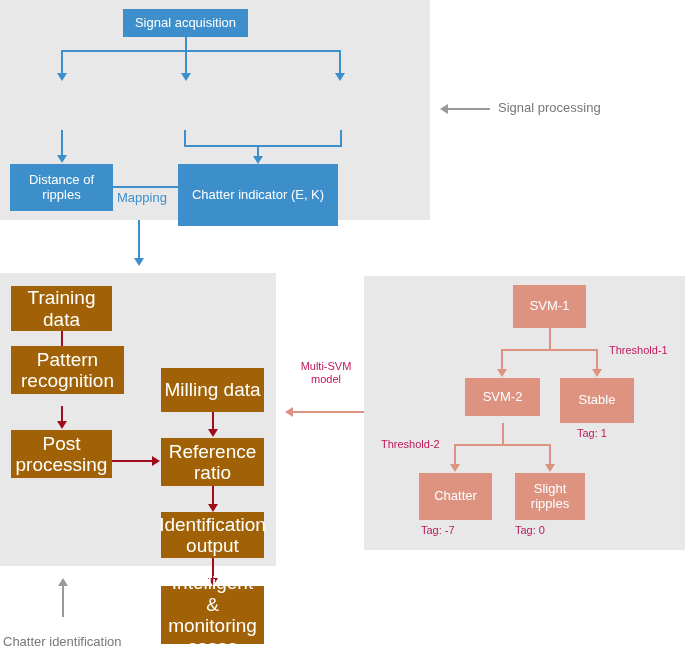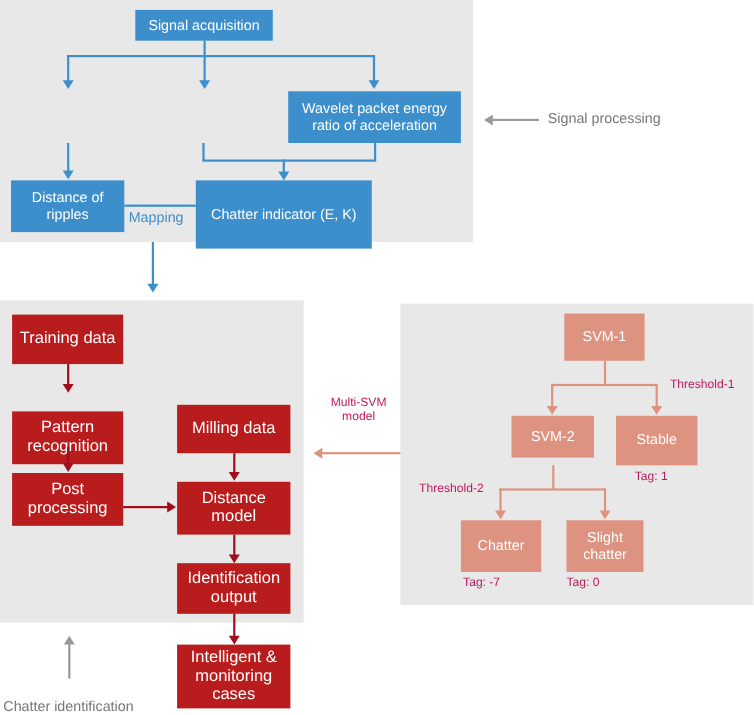--- a/index.html
+++ b/index.html
@@ -13,21 +13,21 @@
   
   .panel{position:absolute;background:#e8e8e8;}
 
   
   .box{
     position:absolute;display:flex;align-items:center;justify-content:center;
     text-align:center;color:#ffffff;line-height:1.12;
     box-sizing:border-box;padding:1px 3px;
   }
   .box.blue{background:#3d8fcc;font-size:13px;}
-  .box.dark{background:#b91c1c;font-size:15px;}
+  .box.dark{background:#a16207;font-size:19px;}
   .box.salmon{background:#dd9380;font-size:13px;}
 
   
   .ln{position:absolute;}
   .h-blue{background:#3d8fcc;height:2px;}
   .v-blue{background:#3d8fcc;width:2px;}
   .h-dark{background:#a00d1c;height:2px;}
   .v-dark{background:#a00d1c;width:2px;}
   .h-salmon{background:#dd9380;height:2px;}
   .v-salmon{background:#dd9380;width:2px;}
@@ -68,21 +68,20 @@
   <div class="ah ah-down-blue" style="left:57px;top:73px;"></div>
 
   <div class="ln v-blue" style="left:185px;top:50px;height:24px;"></div>
   <div class="ah ah-down-blue" style="left:181px;top:73px;"></div>
 
   <div class="ln v-blue" style="left:339px;top:50px;height:24px;"></div>
   <div class="ah ah-down-blue" style="left:335px;top:73px;"></div>
 
 
 
-  <div class="box blue" style="left:262px;top:83px;width:157px;height:47px;">Wavelet packet energy ratio of acceleration</div>
 
   <div class="ln v-blue" style="left:61px;top:130px;height:26px;"></div>
   <div class="ah ah-down-blue" style="left:57px;top:155px;"></div>
 
   <div class="ln v-blue" style="left:184px;top:130px;height:16px;"></div>
   <div class="ln v-blue" style="left:340px;top:130px;height:16px;"></div>
   <div class="ln h-blue" style="left:184px;top:145px;width:158px;"></div>
   <div class="ln v-blue" style="left:257px;top:145px;height:13px;"></div>
   <div class="ah ah-down-blue" style="left:253px;top:156px;"></div>
 
@@ -100,36 +99,36 @@
   <div class="ln v-blue" style="left:138px;top:220px;height:39px;"></div>
   <div class="ah ah-down-blue" style="left:134px;top:258px;"></div>
 
   <div class="panel" style="left:0px;top:273px;width:276px;height:293px;"></div>
 
   <div class="box dark" style="left:11px;top:286px;width:101px;height:45px;">Training data</div>
 
   <div class="ln v-dark" style="left:61px;top:331px;height:19px;"></div>
   <div class="ah ah-down-dark" style="left:57px;top:349px;"></div>
 
-  <div class="box dark" style="left:11px;top:346px;width:101px;height:48px;margin-top:28px;">Pattern recognition</div>
+  <div class="box dark" style="left:11px;top:346px;width:113px;height:48px;">Pattern recognition</div>
 
   <div class="ln v-dark" style="left:61px;top:406px;height:15px;"></div>
   <div class="ah ah-down-dark" style="left:57px;top:421px;"></div>
 
   <div class="box dark" style="left:11px;top:430px;width:101px;height:48px;">Post processing</div>
 
   <div class="ln h-dark" style="left:112px;top:460px;width:41px;"></div>
   <div class="ah ah-right-dark" style="left:152px;top:456px;"></div>
 
   <div class="box dark" style="left:161px;top:368px;width:103px;height:44px;">Milling data</div>
 
   <div class="ln v-dark" style="left:212px;top:412px;height:18px;"></div>
   <div class="ah ah-down-dark" style="left:208px;top:429px;"></div>
 
-  <div class="box dark" style="left:161px;top:438px;width:103px;height:48px;">Distance model</div>
+  <div class="box dark" style="left:161px;top:438px;width:103px;height:48px;">Reference ratio</div>
 
   <div class="ln v-dark" style="left:212px;top:486px;height:19px;"></div>
   <div class="ah ah-down-dark" style="left:208px;top:504px;"></div>
 
   <div class="box dark" style="left:161px;top:512px;width:103px;height:46px;">Identification output</div>
 
   <div class="ln v-dark" style="left:212px;top:558px;height:21px;"></div>
   <div class="ah ah-down-dark" style="left:208px;top:578px;"></div>
 
   <div class="box dark" style="left:161px;top:586px;width:103px;height:58px;">Intelligent &amp; monitoring cases</div>
@@ -161,21 +160,21 @@
   <div class="ln h-salmon" style="left:454px;top:444px;width:96px;"></div>
   <div class="ln v-salmon" style="left:454px;top:444px;height:21px;"></div>
   <div class="ah ah-down-salmon" style="left:450px;top:464px;"></div>
   <div class="ln v-salmon" style="left:549px;top:444px;height:21px;"></div>
   <div class="ah ah-down-salmon" style="left:545px;top:464px;"></div>
 
   <div class="lbl lbl-salmon" style="left:381px;top:438px;">Threshold-2</div>
 
   <div class="box salmon" style="left:419px;top:473px;width:73px;height:47px;">Chatter</div>
 
-  <div class="box salmon" style="left:515px;top:473px;width:70px;height:47px;">Slight chatter</div>
+  <div class="box salmon" style="left:515px;top:473px;width:70px;height:47px;">Slight ripples</div>
 
   <div class="lbl lbl-salmon" style="left:421px;top:524px;">Tag: -7</div>
 
   <div class="lbl lbl-salmon" style="left:515px;top:524px;">Tag: 0</div>
 
   <div class="ln h-salmon" style="left:293px;top:411px;width:71px;"></div>
   <div class="ah ah-left-salmon" style="left:285px;top:407px;"></div>
   <div class="lbl lbl-salmon lbl-center" style="left:285px;top:360px;width:82px;white-space:normal;">Multi-SVM model</div>
 
 </div>

